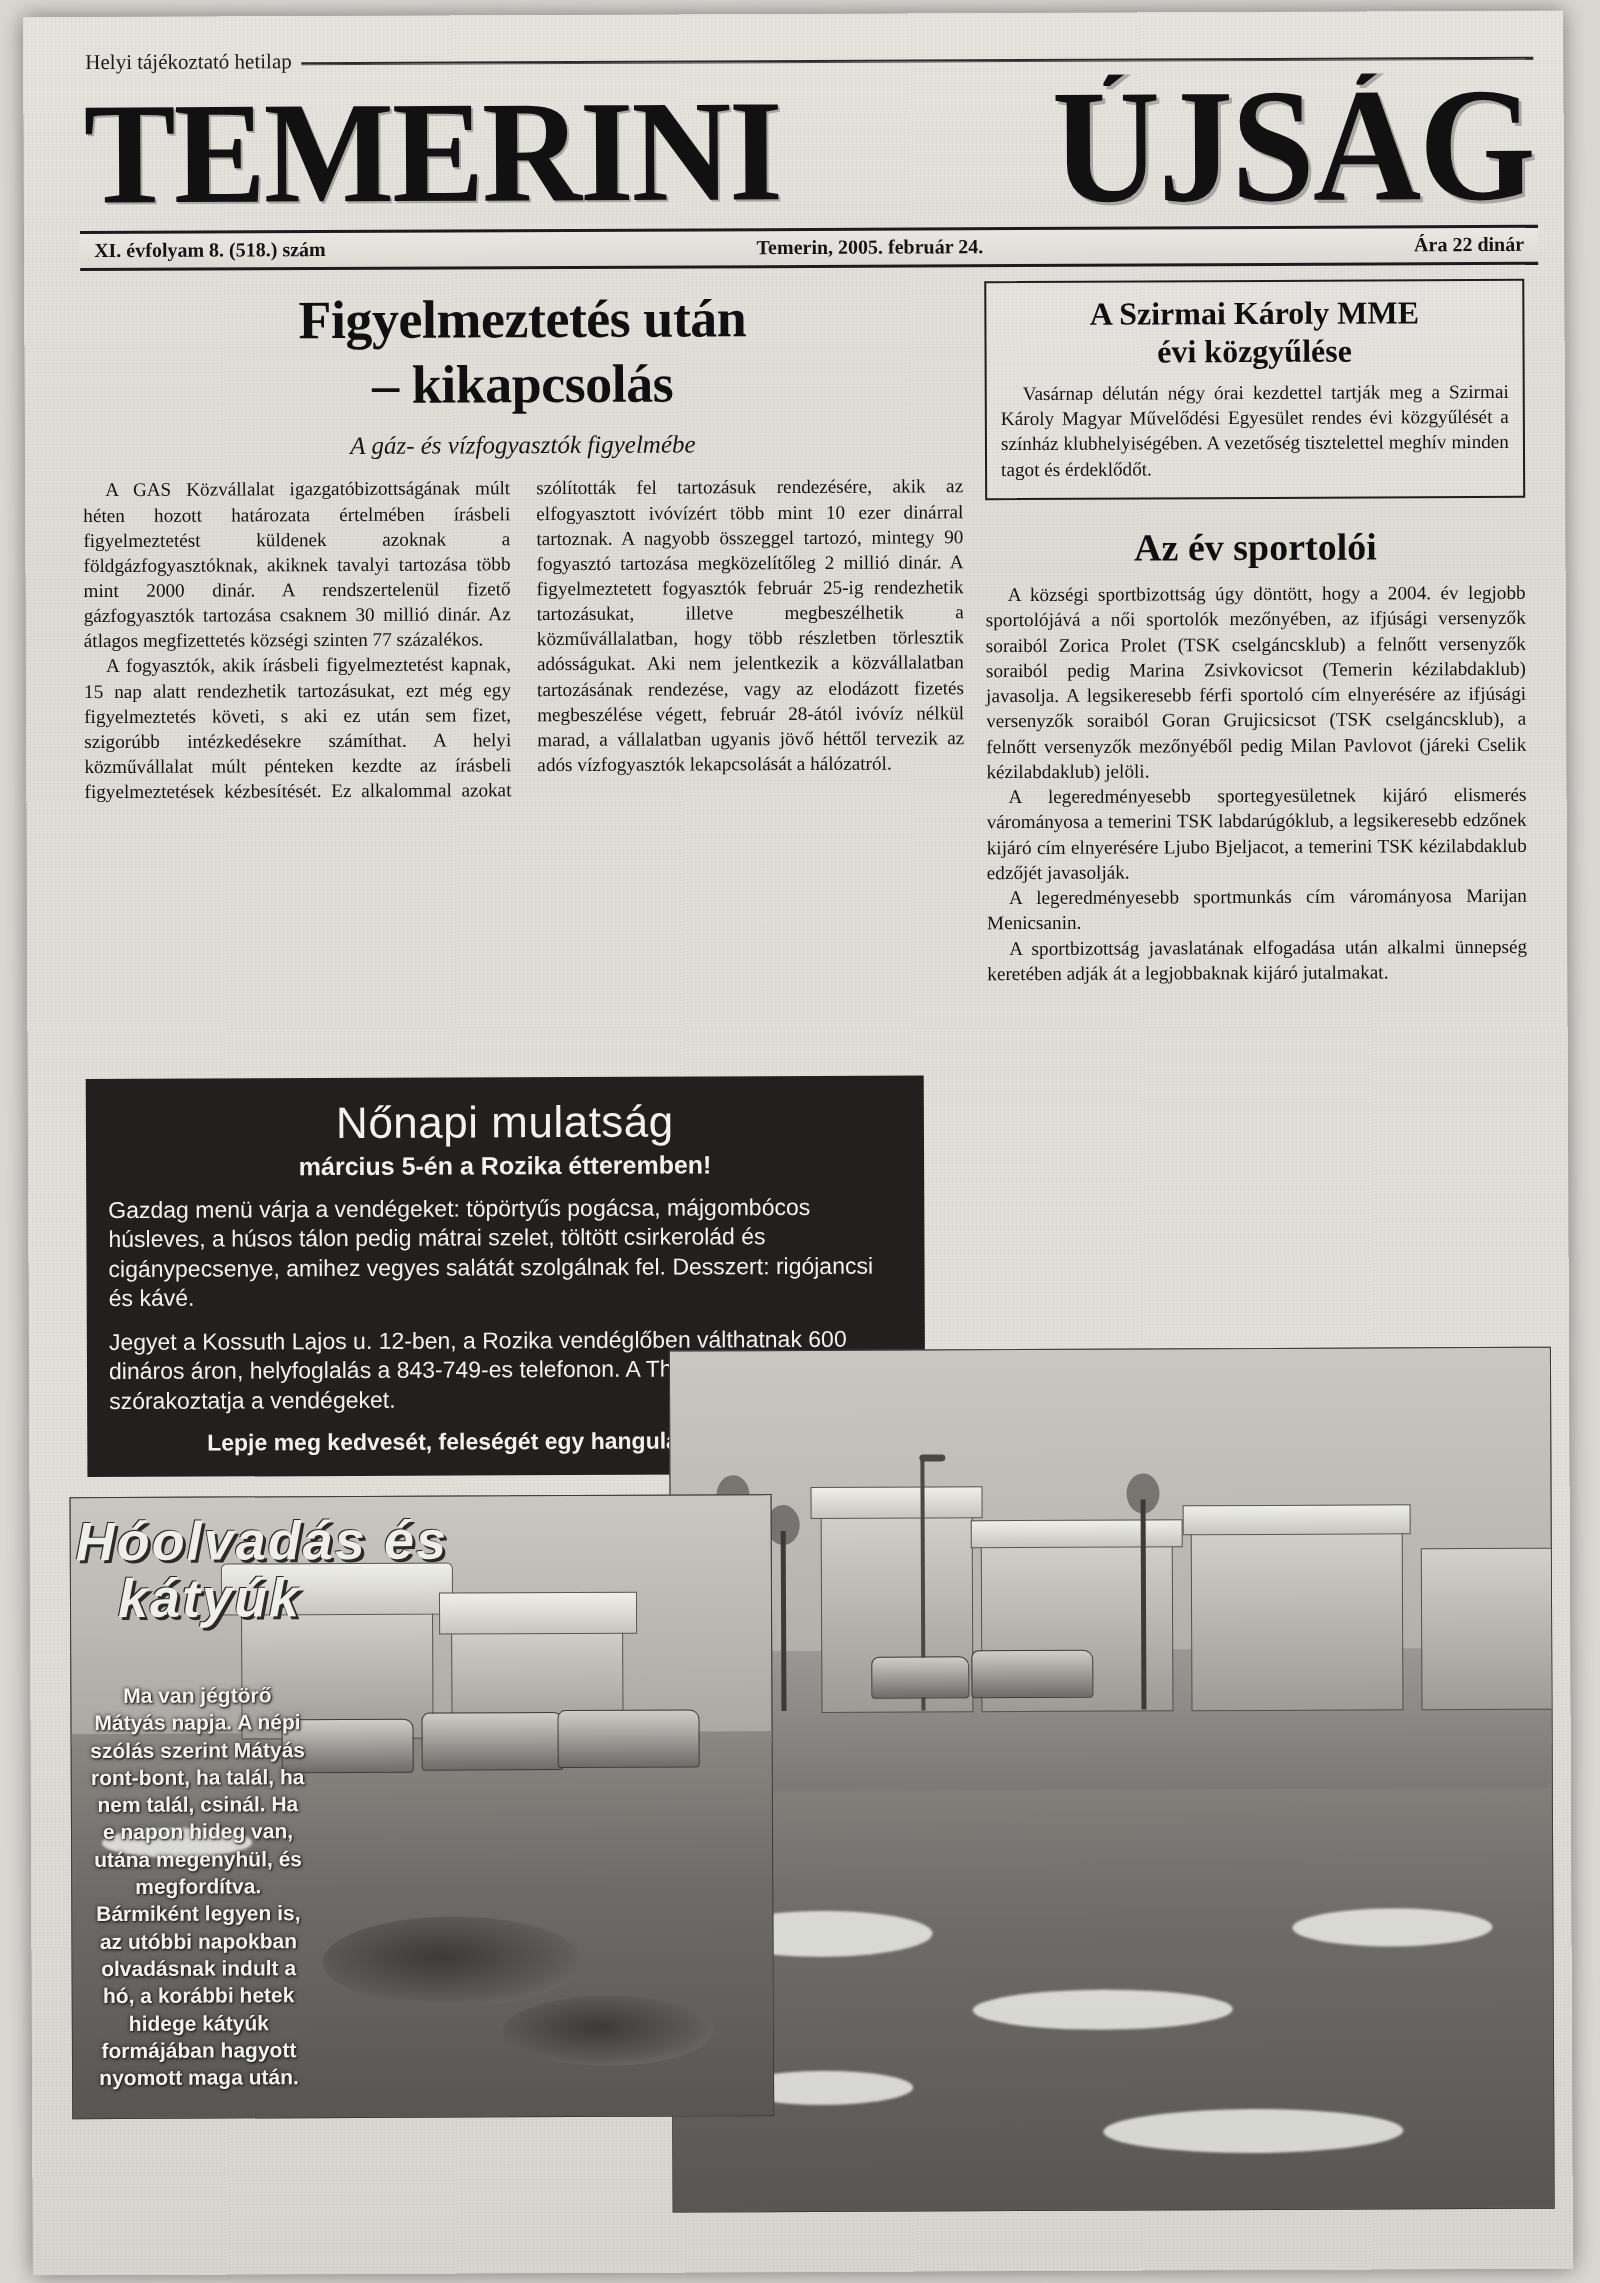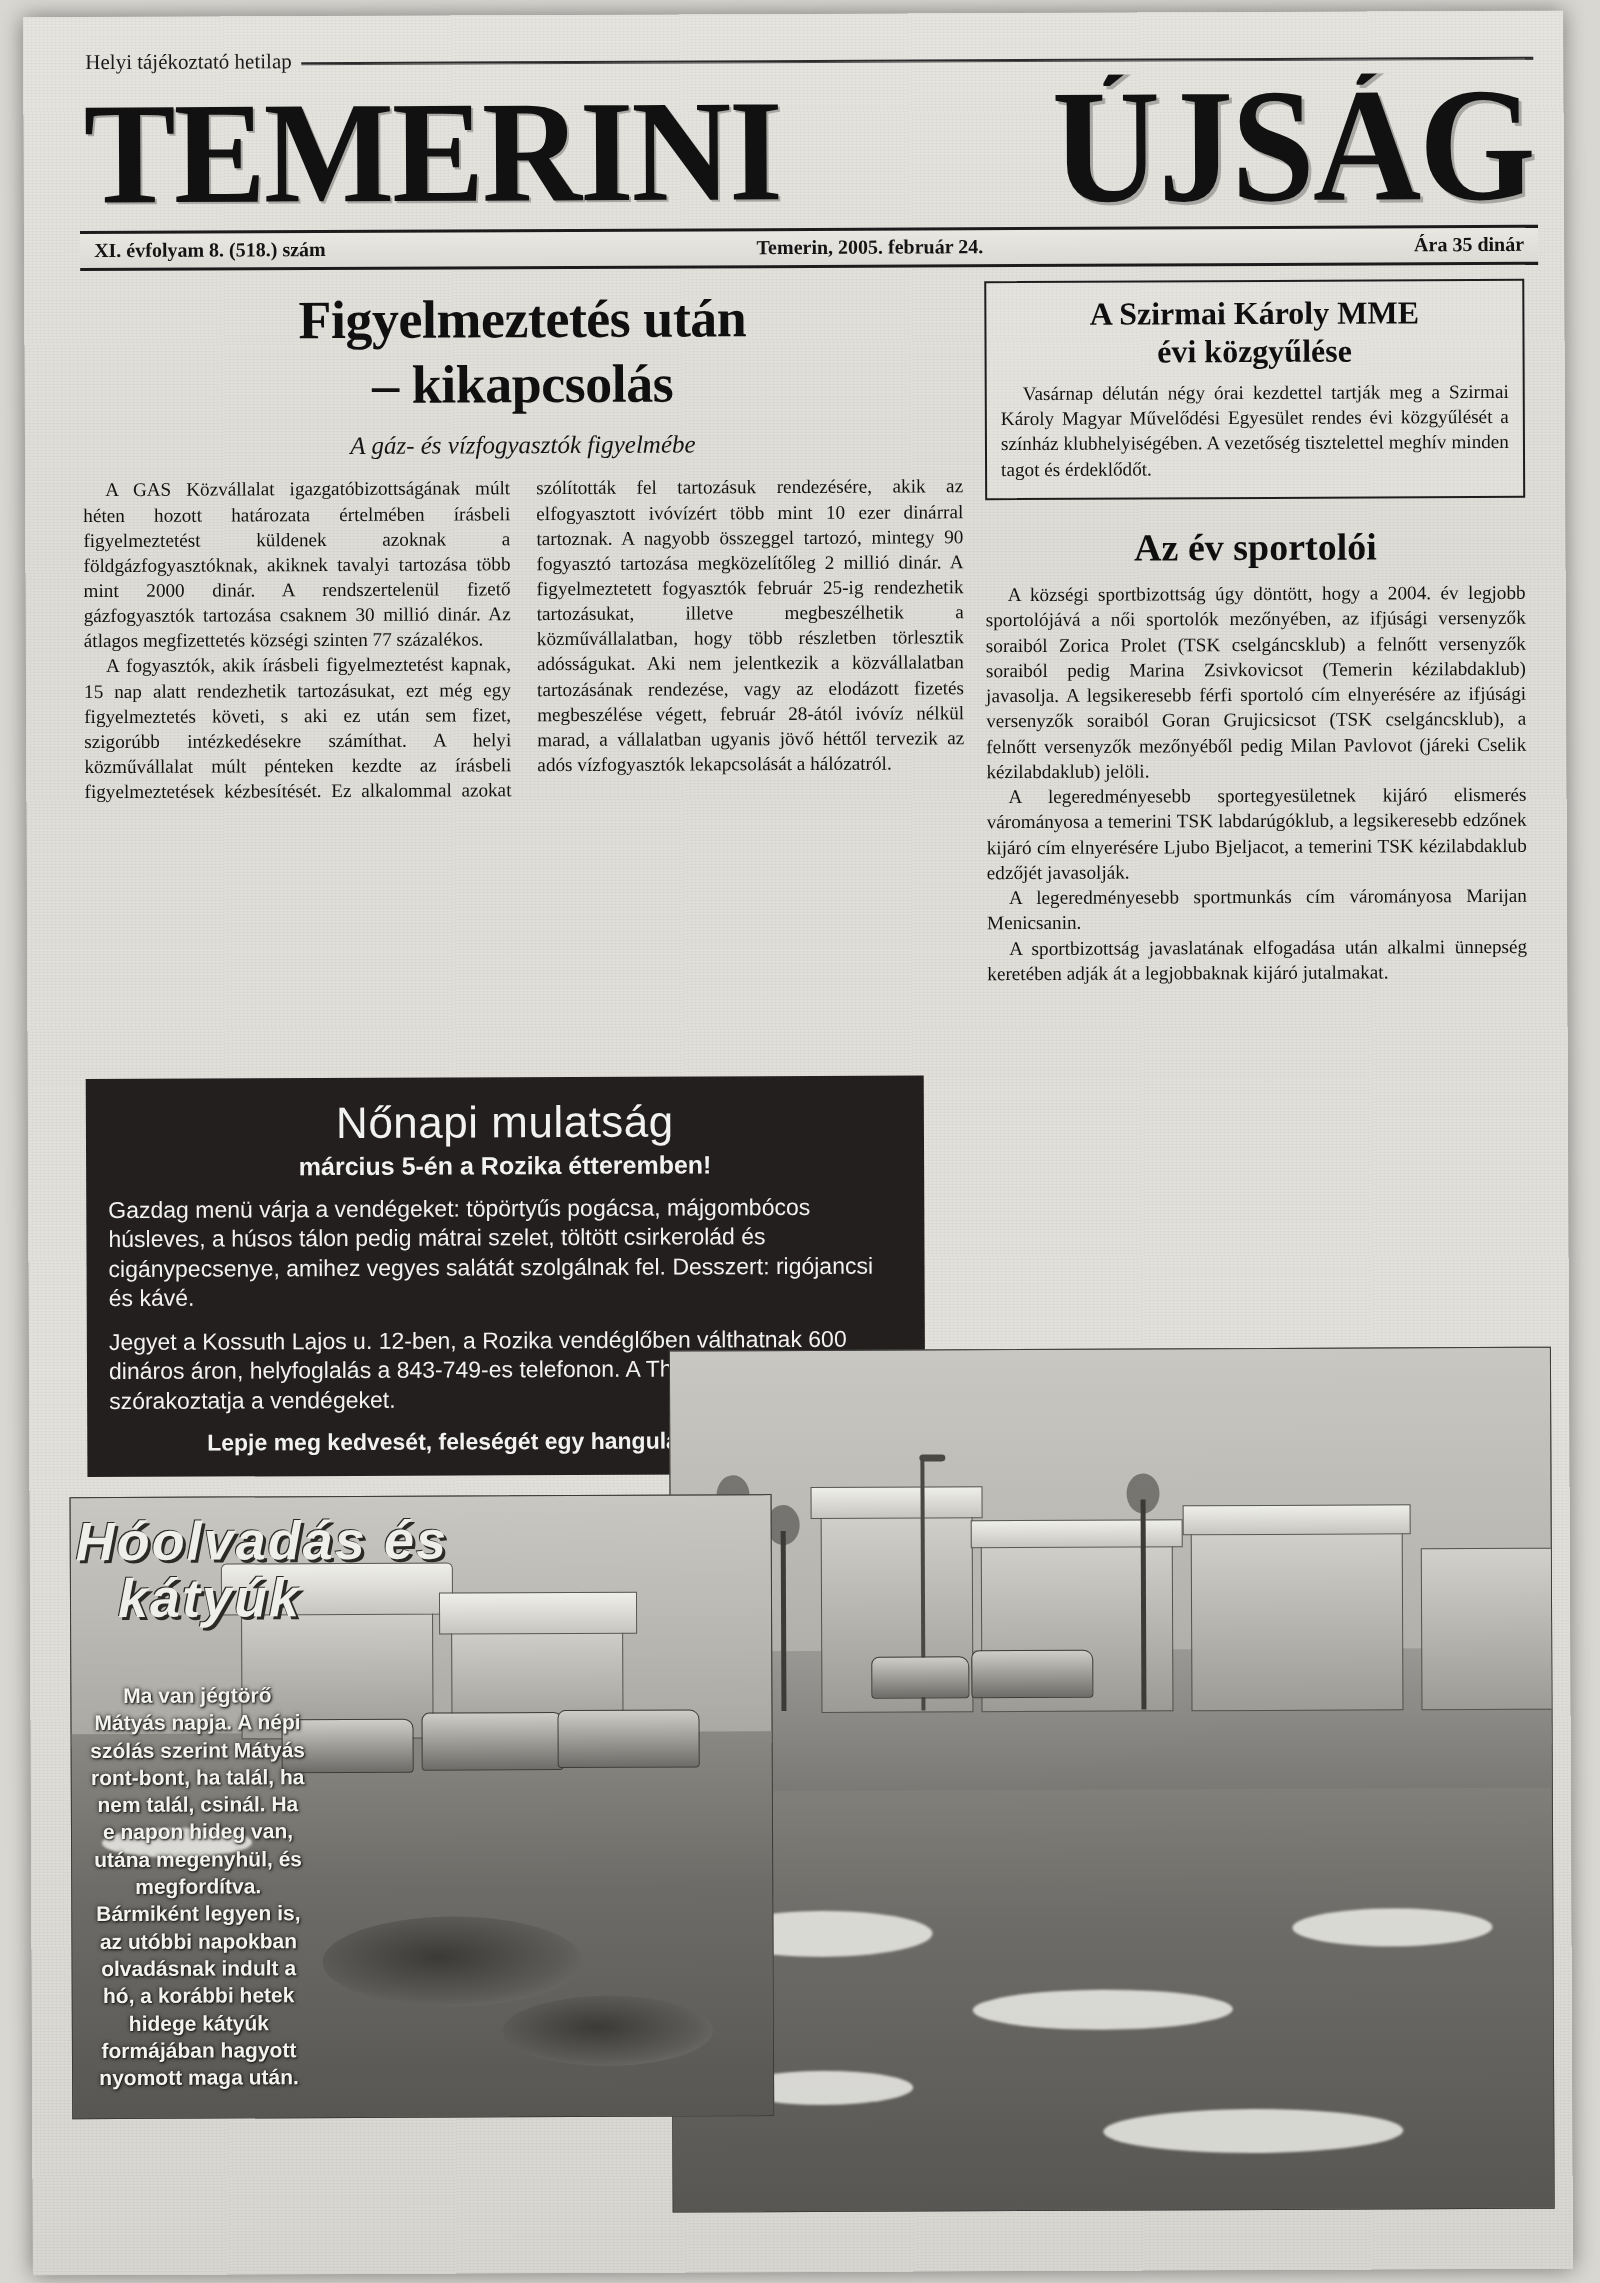--- a/index.html
+++ b/index.html
@@ -350,21 +350,21 @@
       </div>
 
       <div class="masthead-title">
         <div class="word word-1">TEMERINI</div>
         <div class="word word-2">ÚJSÁG</div>
       </div>
 
       <div class="masthead-meta">
         <div class="left">XI. évfolyam 8. (518.) szám</div>
         <div class="mid">Temerin, 2005. február 24.</div>
-        <div class="right">Ára 35 dinár</div>
+        <div class="right">Ára 22 dinár</div>
       </div>
 
       <div class="main-grid">
 
         <div class="col-left">
           <div class="lead-head">Figyelmeztetés után</div>
           <div class="lead-head">– kikapcsolás</div>
           <div class="lead-sub">A gáz- és vízfogyasztók figyelmébe</div>
           <div class="two-col">
             <p>A GAS Közvállalat igazgatóbizottságának múlt héten hozott határozata értelmében írásbeli figyelmeztetést küldenek azoknak a földgázfogyasztóknak, akiknek tavalyi tartozása több mint 2000 dinár. A rendszertelenül fizető gázfogyasztók tartozása csaknem 30 millió dinár. Az átlagos megfizettetés községi szinten 77 százalékos.</p>

